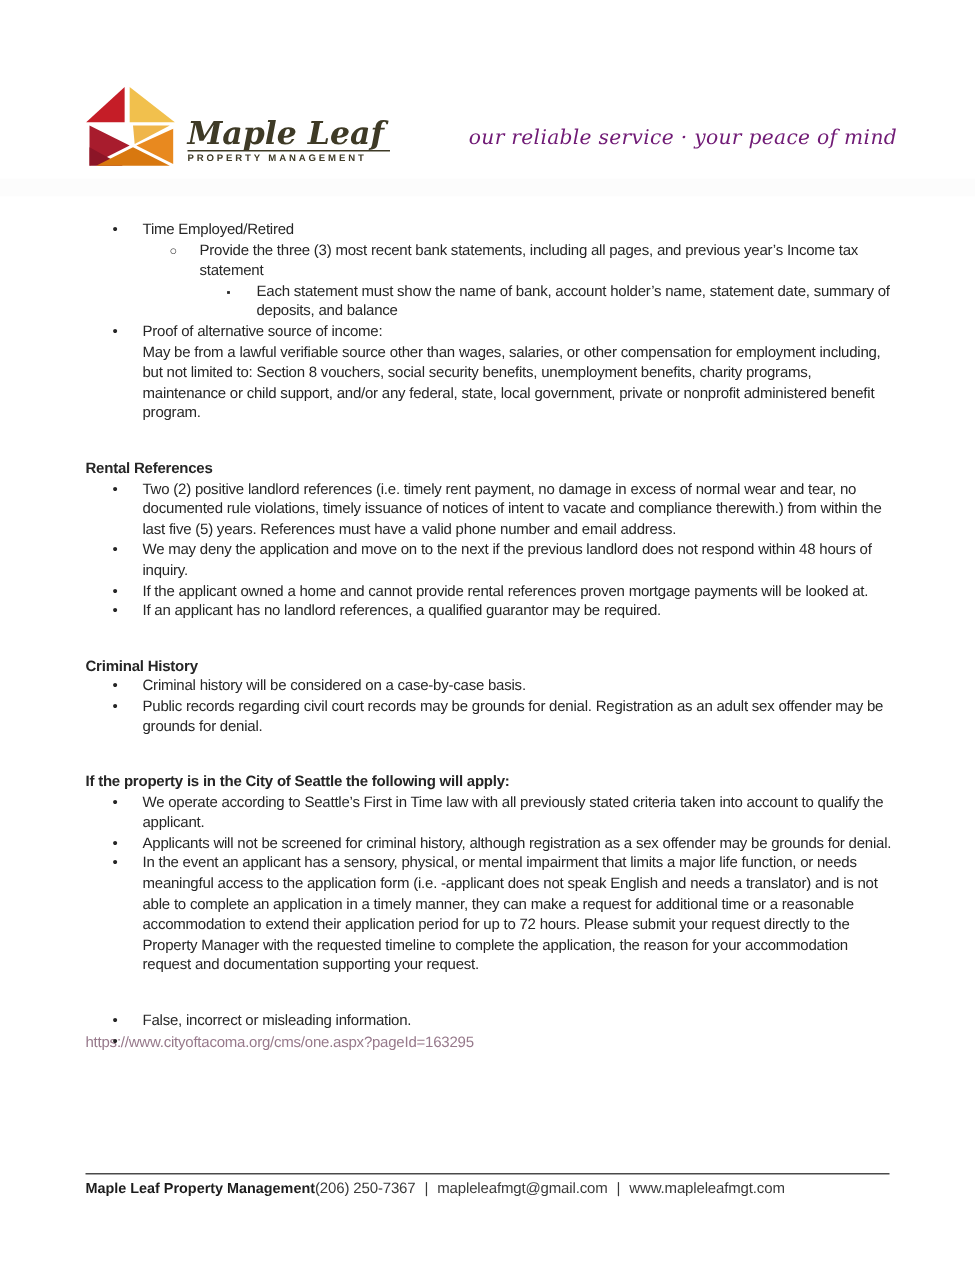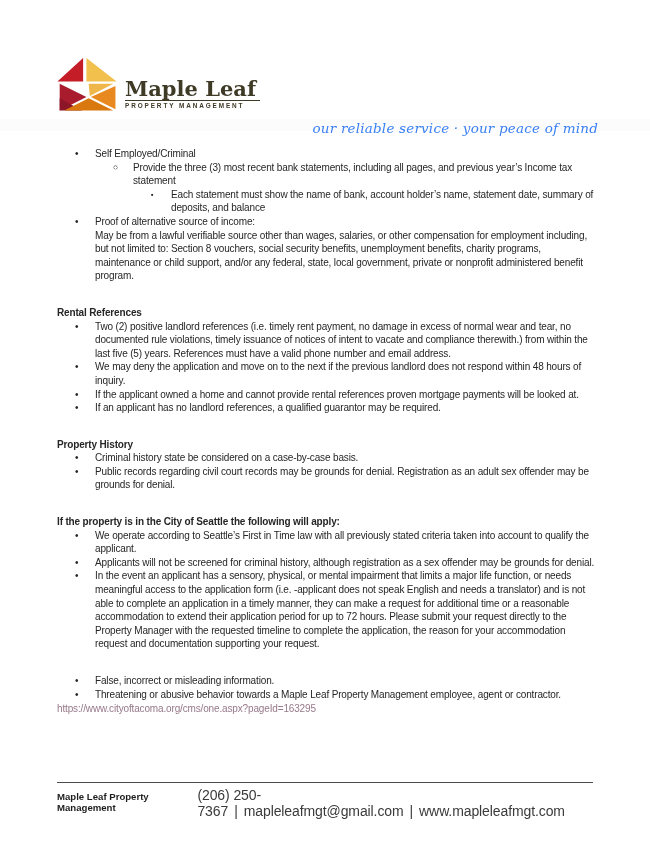--- a/index.html
+++ b/index.html
@@ -7,28 +7,28 @@
     width:650px; height:841px; position:relative; background:#ffffff;
     font-family:"Liberation Sans", sans-serif; color:#262626; overflow:hidden;
   }
   .page { position:absolute; inset:0; background:#ffffff; }
 
   
   .logo { position:absolute; left:56px; top:58px; display:flex; align-items:flex-end; }
   .logo svg { width:62px; height:53px; display:block; }
   .logo-text { margin-left:7px; padding-bottom:2px; color:#3e3a26; }
   .logo-name {
-    font-family:"DejaVu Serif", serif; font-weight:bold;
+    font-family:"DejaVu Serif", serif; font-style:italic; font-weight:bold;
     font-size:21px; line-height:21px; border-bottom:1.5px solid #3e3a26; padding:0 4px 1px 0;
   }
   .logo-sub { font-size:6.4px; font-weight:bold; letter-spacing:1.9px; margin-top:1px; }
   .tagline {
     position:absolute; right:52px; top:84px;
     font-family:"DejaVu Serif", serif; font-style:italic; font-weight:500;
-    font-size:13.5px; color:#3b82f6; letter-spacing:0.2px;margin-top:36px;
+    font-size:13.5px; color:#701a75; letter-spacing:0.2px;
   }
   .scan-band { position:absolute; left:0; top:119px; width:650px; height:12px; background:rgba(0,0,0,0.013); }
 
   
   .content {
     position:absolute; left:57px; top:147px; width:540px;
     font-size:10px; line-height:13.6px; letter-spacing:-0.15px;
   }
   .section + .section { margin-top:23px; }
   .heading { font-weight:bold; }
@@ -42,21 +42,21 @@
   .link-row { margin-top:1px; }
   .link-row a { color:#97798b; text-decoration:none; cursor:pointer; }
 
   
   .footer-rule { position:absolute; left:57px; width:536px; top:782px; border-top:1.3px solid #4a4a4a; }
   .footer {
     position:absolute; left:57px; width:536px; top:787px;
     display:flex; justify-content:flex-start; align-items:baseline;
   }
   .footer .company { font-weight:bold; font-size:9.6px; color:#1d1d1d; }
-  .footer .contact { font-size:14px; color:#3a3a3a; letter-spacing:-0.1px; }
+  .footer .contact { font-size:10px; color:#3a3a3a; letter-spacing:-0.1px; }
   .footer .contact .sep { margin:0 6px; }
 </style>
 </head>
 <body>
 
 <div class="page">
 
   <div class="logo">
     <svg viewBox="0 0 110 95" aria-hidden="true">
       <polygon points="48,0 2,42 48,42" fill="#c51d27"></polygon>
@@ -71,46 +71,46 @@
       <div class="logo-name">Maple Leaf</div>
       <div class="logo-sub">PROPERTY MANAGEMENT</div>
     </div>
   </div>
   <div class="tagline">our reliable service · your peace of mind</div>
   <div class="scan-band"></div>
 
   <div class="content">
     <div id="sections">
         <div class="section">
-          <div class="item l1"><span class="marker disc">•</span><span>Self Employed/Criminal</span></div>
+          <div class="item l1"><span class="marker disc">•</span><span>Time Employed/Retired</span></div>
           <div class="item l2"><span class="marker circle">○</span><span>Provide the three (3) most recent bank statements, including all pages, and previous year’s Income tax statement</span></div>
           <div class="item l3"><span class="marker square">▪</span><span>Each statement must show the name of bank, account holder’s name, statement date, summary of deposits, and balance</span></div>
           <div class="item l1"><span class="marker disc">•</span><span>Proof of alternative source of income:</span><div>May be from a lawful verifiable source other than wages, salaries, or other compensation for employment including, but not limited to: Section 8 vouchers, social security benefits, unemployment benefits, charity programs, maintenance or child support, and/or any federal, state, local government, private or nonprofit administered benefit program.</div></div>
         </div>
         <div class="section">
           <div class="heading">Rental References</div>
           <div class="item l1"><span class="marker disc">•</span><span>Two (2) positive landlord references (i.e. timely rent payment, no damage in excess of normal wear and tear, no documented rule violations, timely issuance of notices of intent to vacate and compliance therewith.) from within the last five (5) years. References must have a valid phone number and email address.</span></div>
           <div class="item l1"><span class="marker disc">•</span><span>We may deny the application and move on to the next if the previous landlord does not respond within 48 hours of inquiry.</span></div>
           <div class="item l1"><span class="marker disc">•</span><span>If the applicant owned a home and cannot provide rental references proven mortgage payments will be looked at.</span></div>
           <div class="item l1"><span class="marker disc">•</span><span>If an applicant has no landlord references, a qualified guarantor may be required.</span></div>
         </div>
         <div class="section">
-          <div class="heading">Property History</div>
-          <div class="item l1"><span class="marker disc">•</span><span>Criminal history state be considered on a case-by-case basis.</span></div>
+          <div class="heading">Criminal History</div>
+          <div class="item l1"><span class="marker disc">•</span><span>Criminal history will be considered on a case-by-case basis.</span></div>
           <div class="item l1"><span class="marker disc">•</span><span>Public records regarding civil court records may be grounds for denial. Registration as an adult sex offender may be grounds for denial.</span></div>
         </div>
         <div class="section">
           <div class="heading">If the property is in the City of Seattle the following will apply:</div>
           <div class="item l1"><span class="marker disc">•</span><span>We operate according to Seattle’s First in Time law with all previously stated criteria taken into account to qualify the applicant.</span></div>
           <div class="item l1"><span class="marker disc">•</span><span>Applicants will not be screened for criminal history, although registration as a sex offender may be grounds for denial.</span></div>
           <div class="item l1"><span class="marker disc">•</span><span>In the event an applicant has a sensory, physical, or mental impairment that limits a major life function, or needs meaningful access to the application form (i.e. -applicant does not speak English and needs a translator) and is not able to complete an application in a timely manner, they can make a request for additional time or a reasonable accommodation to extend their application period for up to 72 hours. Please submit your request directly to the Property Manager with the requested timeline to complete the application, the reason for your accommodation request and documentation supporting your request.</span></div>
         </div>
         <div class="section">
           <div class="item l1"><span class="marker disc">•</span><span>False, incorrect or misleading information.</span></div>
-          <div class="item l1"><span class="marker disc">•</span><span>Threatening or abusive behavior towards a Maple Leaf Property Management employee, agent or contractor.</span></div>
+          <div class="item l1"><span class="marker disc">•</span></div>
         </div>
       </div>
     <div class="link-row">
       <a>https://www.cityoftacoma.org/cms/one.aspx?pageId=163295</a>
     </div>
   </div>
 
   <div class="footer-rule"></div>
   <div class="footer">
     <span class="company">Maple Leaf Property Management</span>

